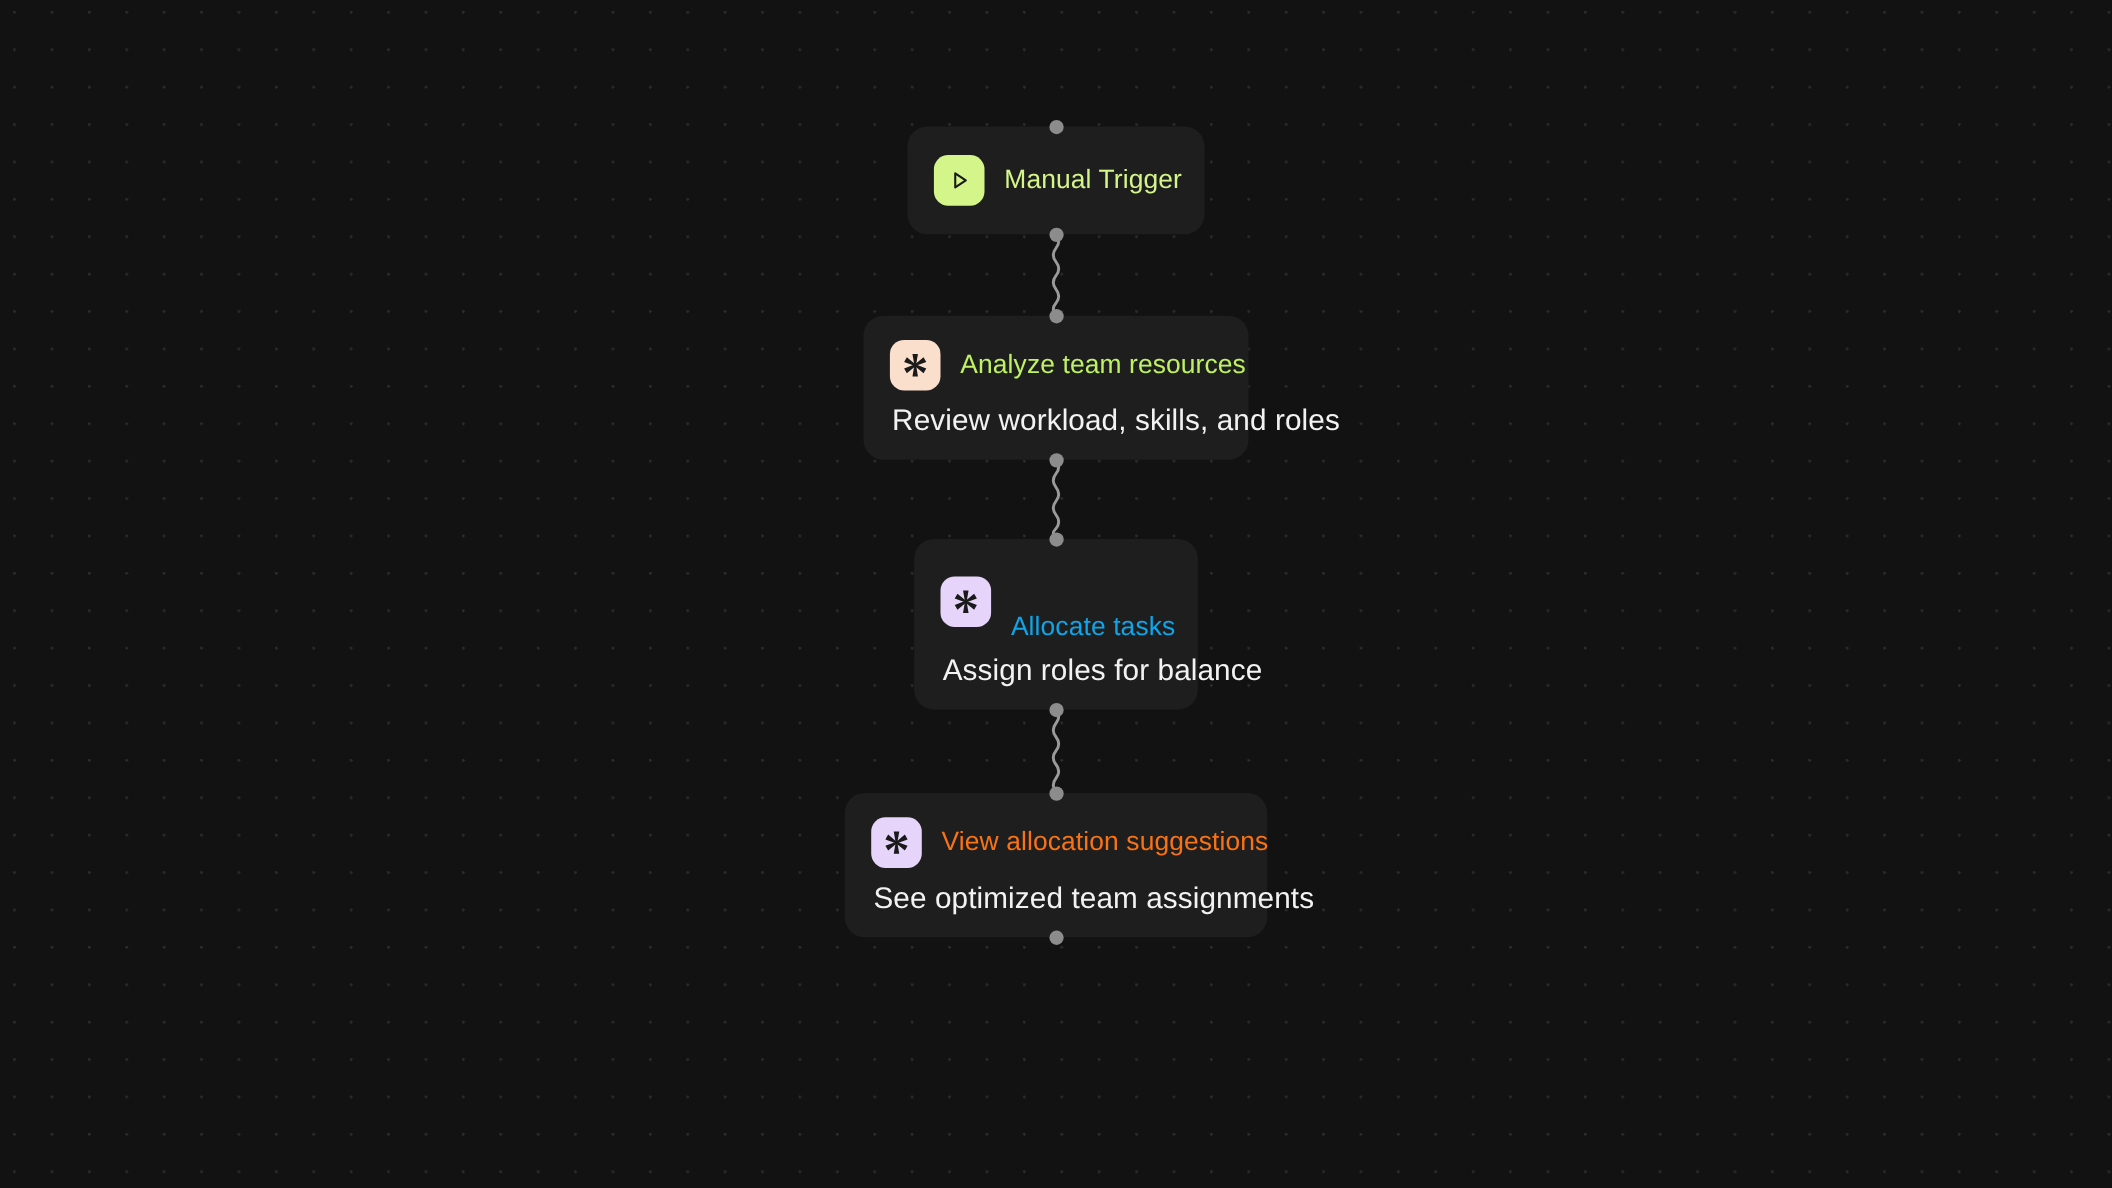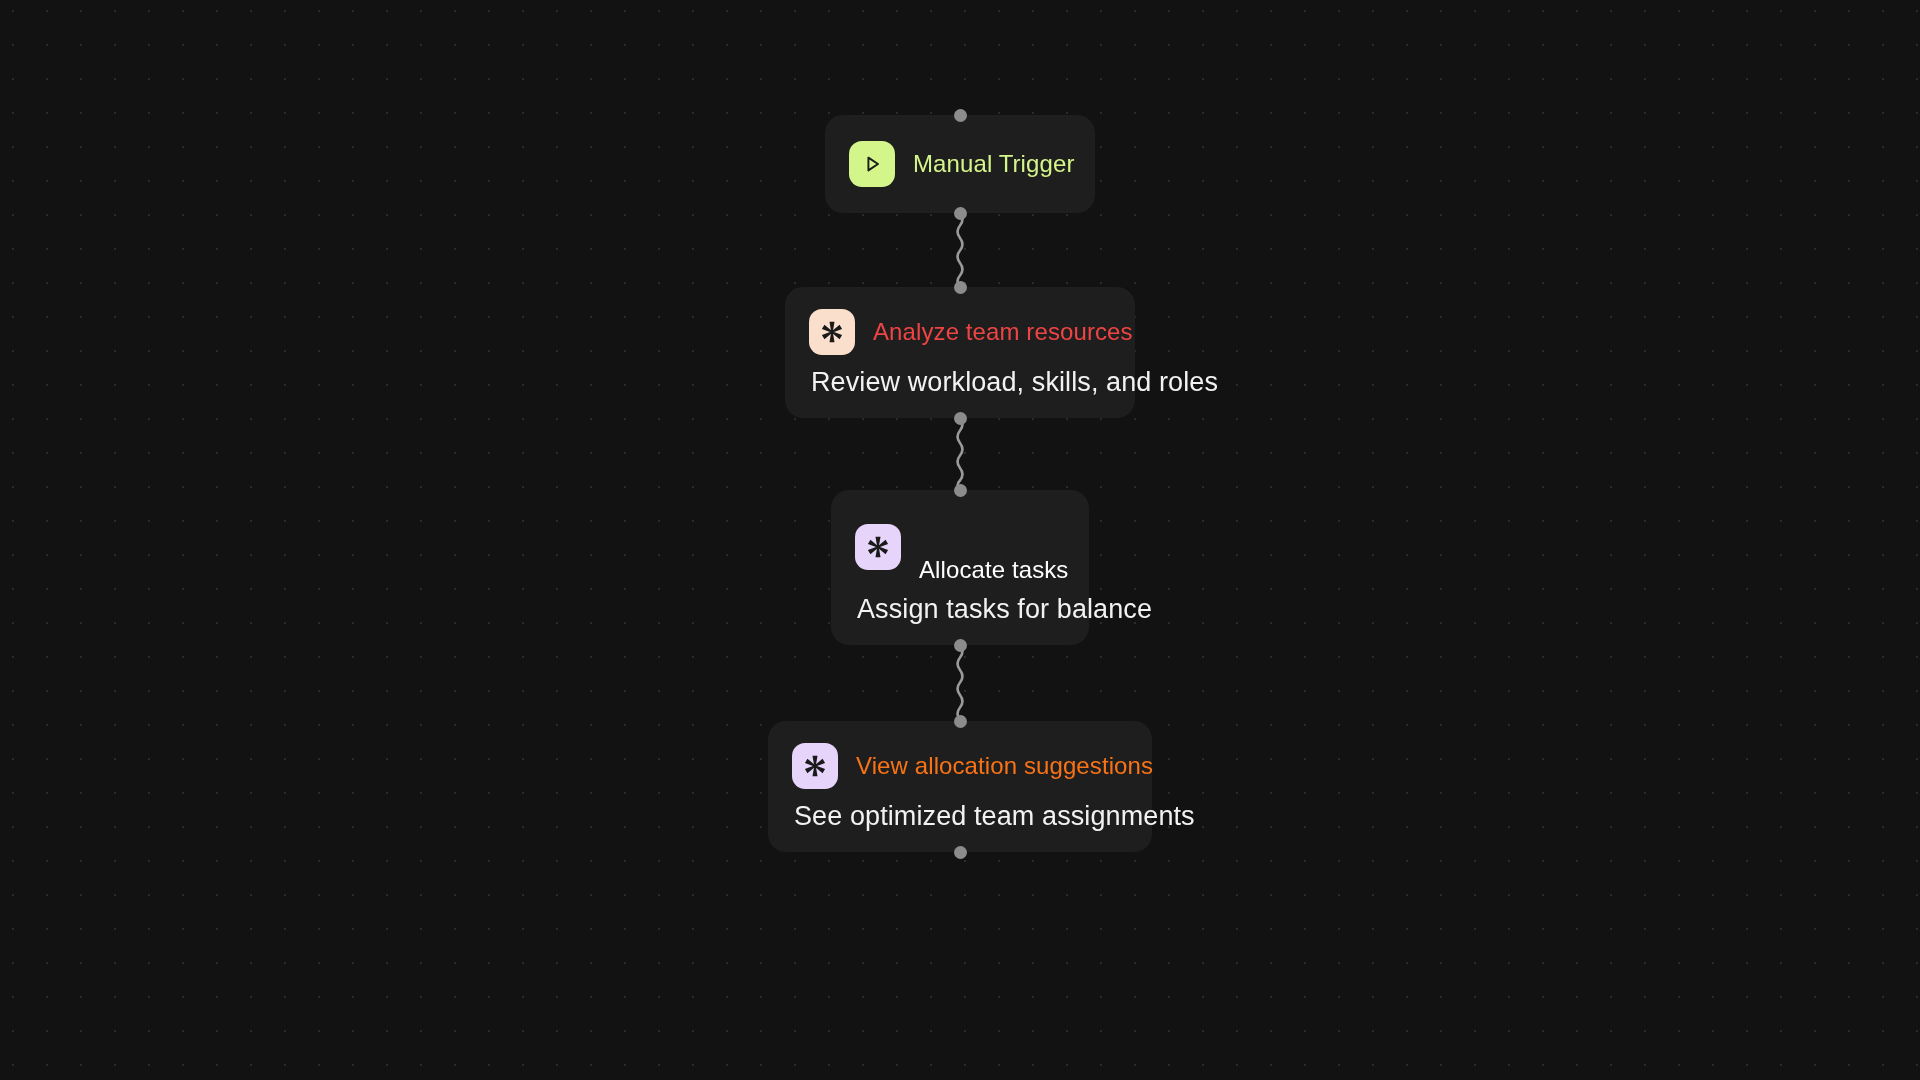--- a/index.html
+++ b/index.html
@@ -139,21 +139,21 @@
             <svg width="26" height="26" viewBox="-13 -13 26 26" aria-hidden="true">
               <path d="M0.95 -1.00 L2.50 -10.20 Q0.00 -10.20 -2.50 -10.20 L-0.95 -1.00 Q0 0 0.95 -1.00 Z" fill="#1a1a1a"></path>
               <path d="M1.34 0.32 L10.08 -2.93 Q8.83 -5.10 7.58 -7.27 L0.39 -1.32 Q0 0 1.34 0.32 Z" fill="#1a1a1a"></path>
               <path d="M0.39 1.32 L7.58 7.27 Q8.83 5.10 10.08 2.93 L1.34 -0.32 Q0 0 0.39 1.32 Z" fill="#1a1a1a"></path>
               <path d="M-0.95 1.00 L-2.50 10.20 Q0.00 10.20 2.50 10.20 L0.95 1.00 Q0 0 -0.95 1.00 Z" fill="#1a1a1a"></path>
               <path d="M-1.34 -0.32 L-10.08 2.93 Q-8.83 5.10 -7.58 7.27 L-0.39 1.32 Q0 0 -1.34 -0.32 Z" fill="#1a1a1a"></path>
               <path d="M-0.39 -1.32 L-7.58 -7.27 Q-8.83 -5.10 -10.08 -2.93 L-1.34 0.32 Q0 0 -0.39 -1.32 Z" fill="#1a1a1a"></path>
               <circle cx="0" cy="0" r="1.45" fill="#1a1a1a"></circle>
             </svg>
           </div>
-          <div class="node-title" style="color: #ef4444;">Analyze team resources</div>
+          <div class="node-title" style="color: #bef264;">Analyze team resources</div>
         </div>
         <div class="node-desc">Review workload, skills, and roles</div>
         <div class="port bottom" style="background: rgb(140, 140, 140);"></div>
       </div>
       <div class="connector" style="height: 72px;">
         <svg width="16" height="72" viewBox="0 0 16 72">
           <path d="M 8 0 q 4.93 6.25 0 12.50 q -4.93 6.25 0 12.50 q 4.93 6.25 0 12.50 q -4.93 6.25 0 12.50 q 4.93 6.25 0 12.50 q -4.93 4.75 0 9.50" fill="none" stroke="#9a9a9a" stroke-width="2.6" stroke-linecap="round"></path>
         </svg>
       </div>
       <div class="node" style="width: 258px; background: rgb(30, 30, 30);">
@@ -163,23 +163,23 @@
             <svg width="26" height="26" viewBox="-13 -13 26 26" aria-hidden="true">
               <path d="M0.95 -1.00 L2.50 -10.20 Q0.00 -10.20 -2.50 -10.20 L-0.95 -1.00 Q0 0 0.95 -1.00 Z" fill="#1a1a1a"></path>
               <path d="M1.34 0.32 L10.08 -2.93 Q8.83 -5.10 7.58 -7.27 L0.39 -1.32 Q0 0 1.34 0.32 Z" fill="#1a1a1a"></path>
               <path d="M0.39 1.32 L7.58 7.27 Q8.83 5.10 10.08 2.93 L1.34 -0.32 Q0 0 0.39 1.32 Z" fill="#1a1a1a"></path>
               <path d="M-0.95 1.00 L-2.50 10.20 Q0.00 10.20 2.50 10.20 L0.95 1.00 Q0 0 -0.95 1.00 Z" fill="#1a1a1a"></path>
               <path d="M-1.34 -0.32 L-10.08 2.93 Q-8.83 5.10 -7.58 7.27 L-0.39 1.32 Q0 0 -1.34 -0.32 Z" fill="#1a1a1a"></path>
               <path d="M-0.39 -1.32 L-7.58 -7.27 Q-8.83 -5.10 -10.08 -2.93 L-1.34 0.32 Q0 0 -0.39 -1.32 Z" fill="#1a1a1a"></path>
               <circle cx="0" cy="0" r="1.45" fill="#1a1a1a"></circle>
             </svg>
           </div>
-          <div class="node-title" style="color: #ffffff; margin-top: 46px;">Allocate tasks</div>
-        </div>
-        <div class="node-desc">Assign tasks for balance</div>
+          <div class="node-title" style="color: #0ea5e9; margin-top: 46px;">Allocate tasks</div>
+        </div>
+        <div class="node-desc">Assign roles for balance</div>
         <div class="port bottom" style="background: rgb(140, 140, 140);"></div>
       </div>
       <div class="connector" style="height: 76px;">
         <svg width="16" height="76" viewBox="0 0 16 76">
           <path d="M 8 0 q 4.93 6.25 0 12.50 q -4.93 6.25 0 12.50 q 4.93 6.25 0 12.50 q -4.93 6.25 0 12.50 q 4.93 6.25 0 12.50 q -4.93 6.25 0 12.50 q 4.93 0.50 0 1.00" fill="none" stroke="#9a9a9a" stroke-width="2.6" stroke-linecap="round"></path>
         </svg>
       </div>
       <div class="node" style="width: 384px; background: rgb(30, 30, 30);">
         <div class="port top" style="background: rgb(140, 140, 140);"></div>
         <div class="node-head">

